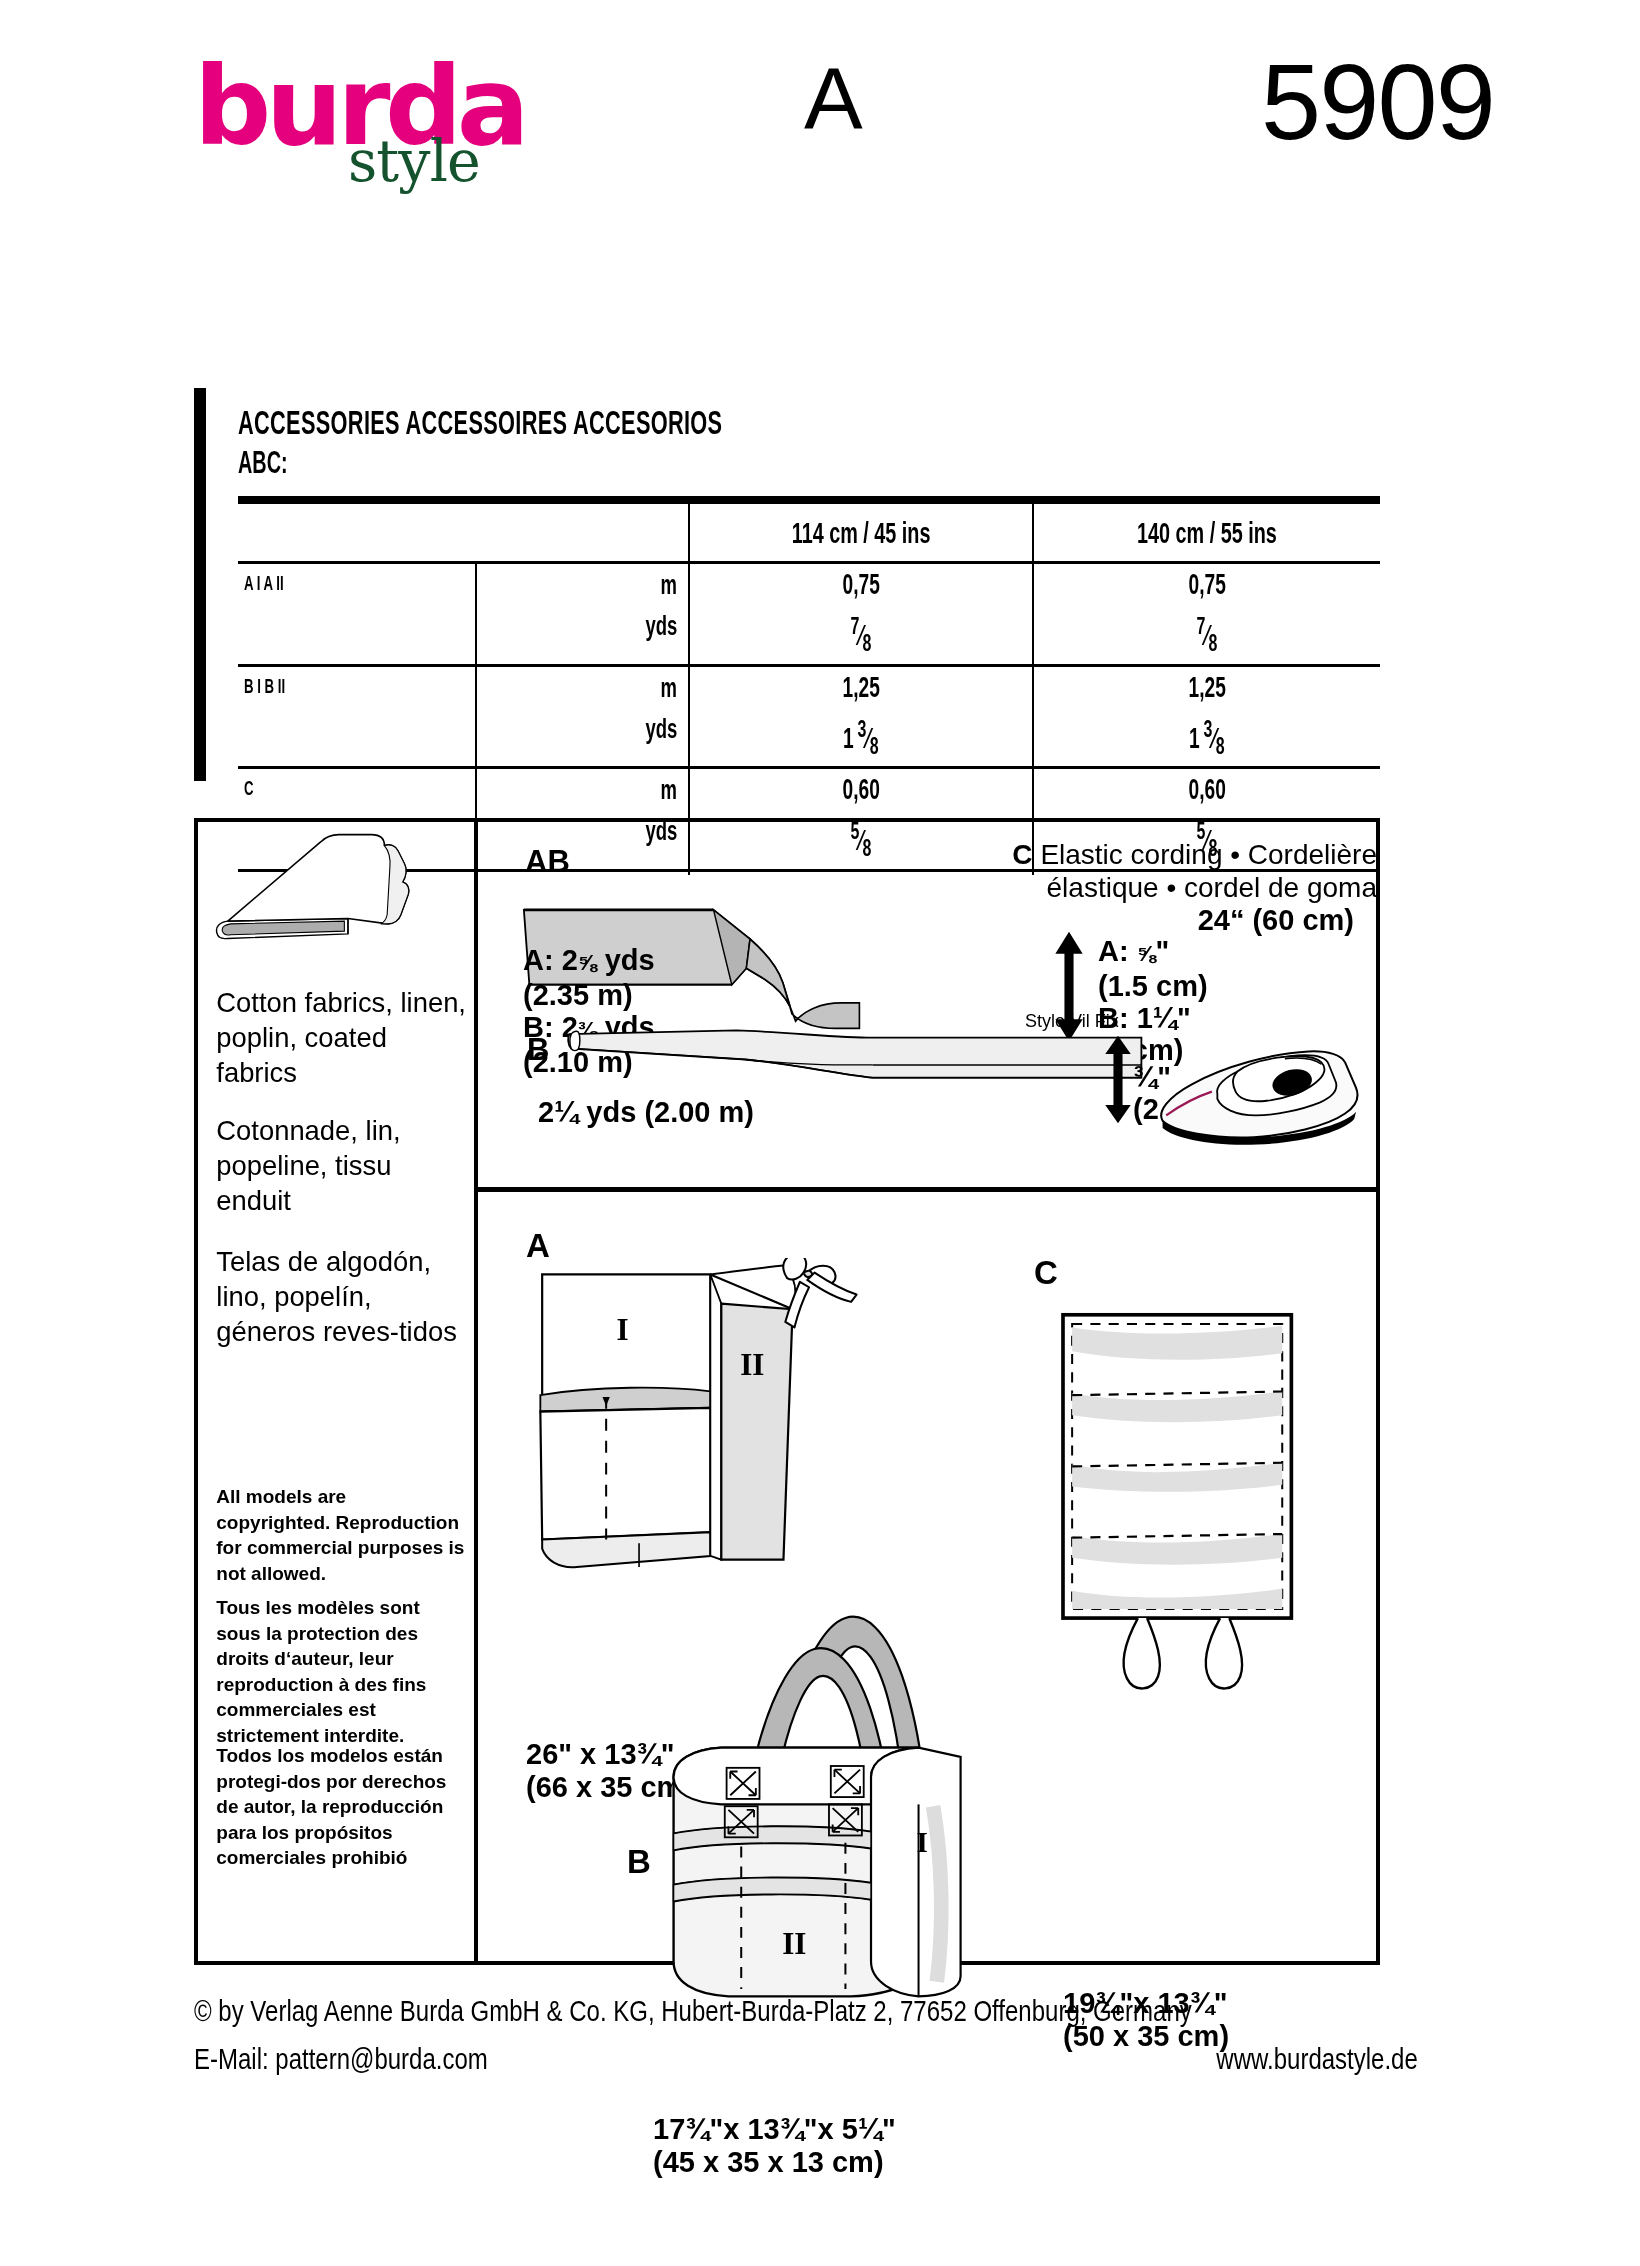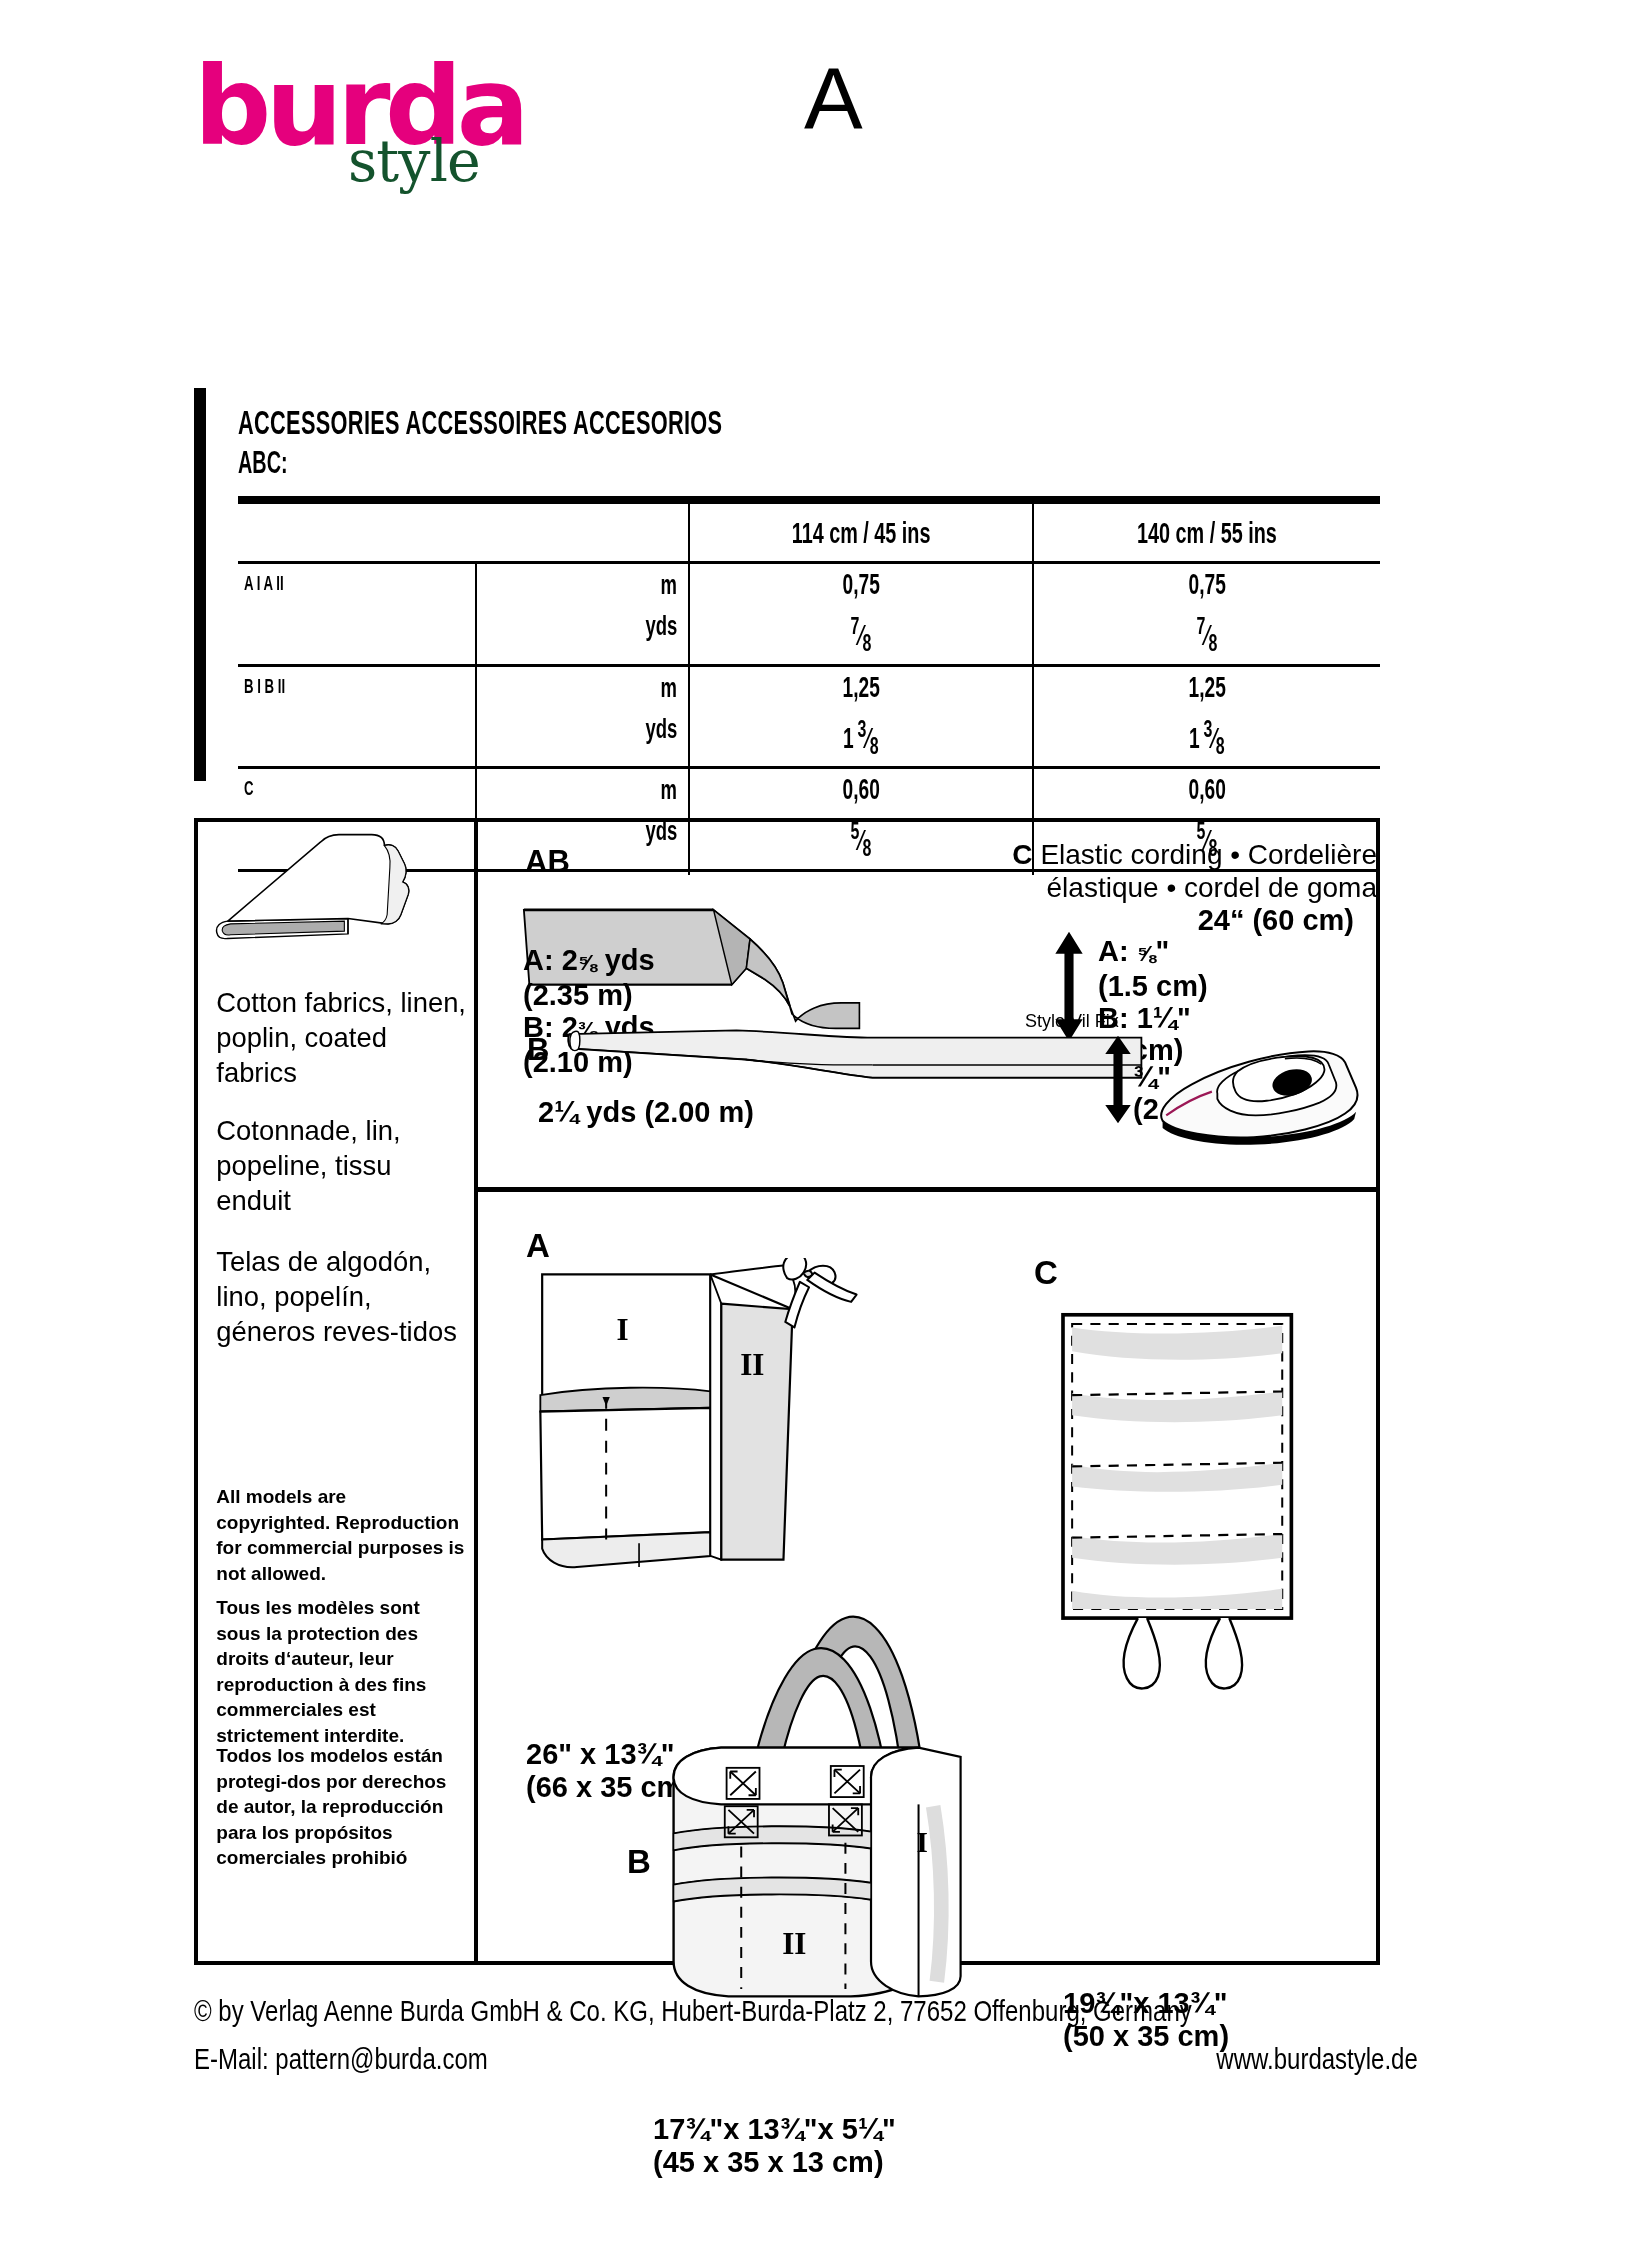--- a/index.html
+++ b/index.html
@@ -373,20 +373,21 @@
 </style>
 </head>
 <body>
 
 <div id="header">
   <div id="brand-logo">
     <div id="brand-burda">burda</div>
     <div id="brand-style">style</div>
   </div>
   <div id="view-letter">A</div>
+  <div id="pattern-number">5909</div>
 </div>
 
 <div id="accessories-block">
   <div id="accessories-leftbar"></div>
   <div id="accessories-title">ACCESSORIES  ACCESSOIRES  ACCESORIOS</div>
   <div id="accessories-subtitle">ABC:</div>
 
   <table id="fabric-table">
     <tbody>
         <tr>

